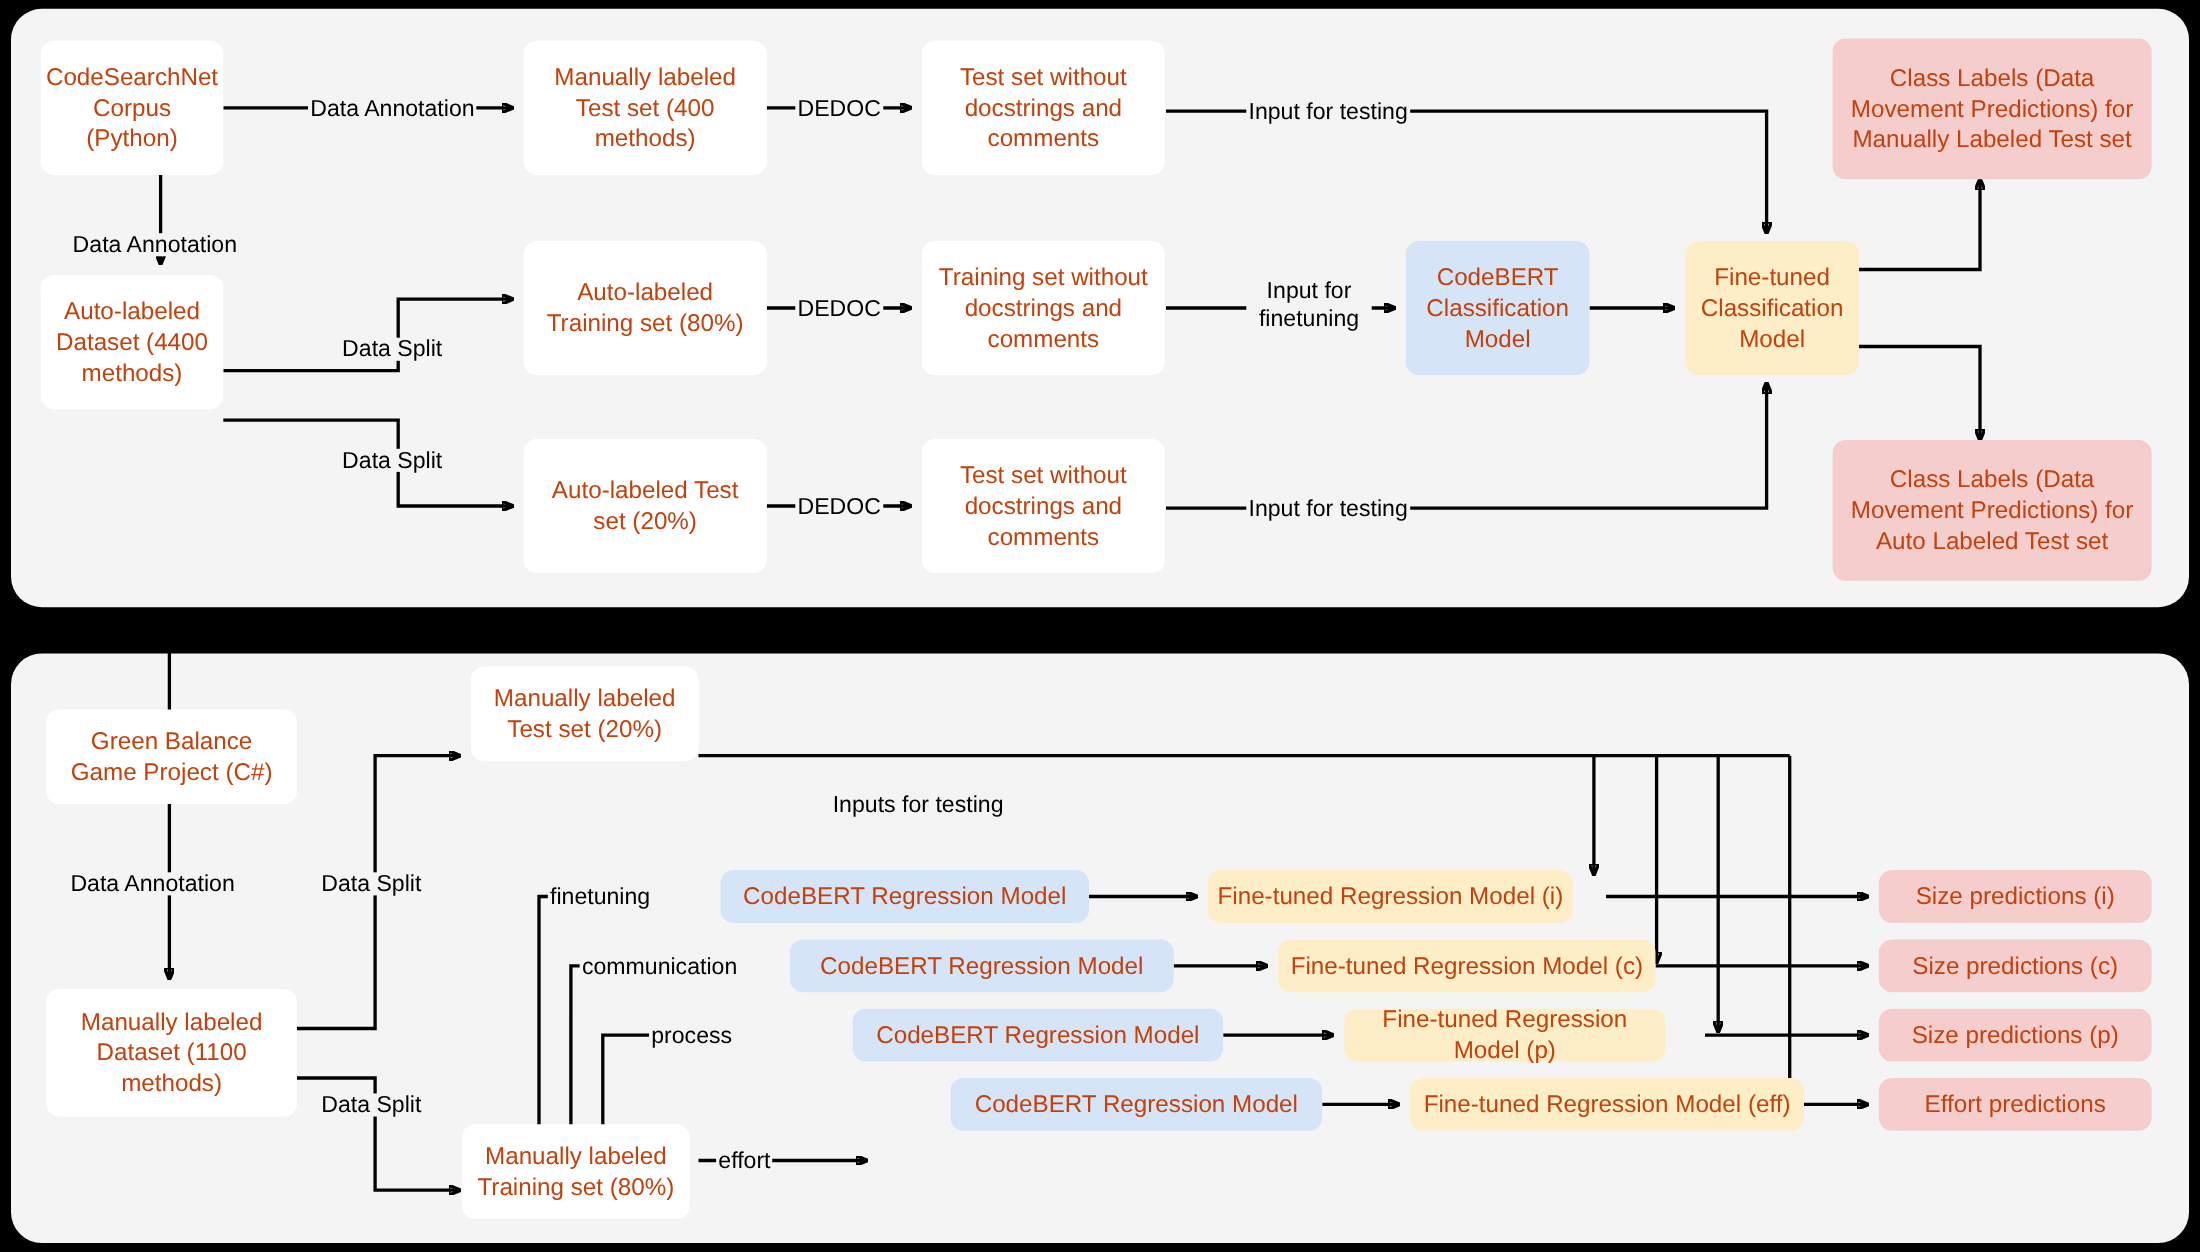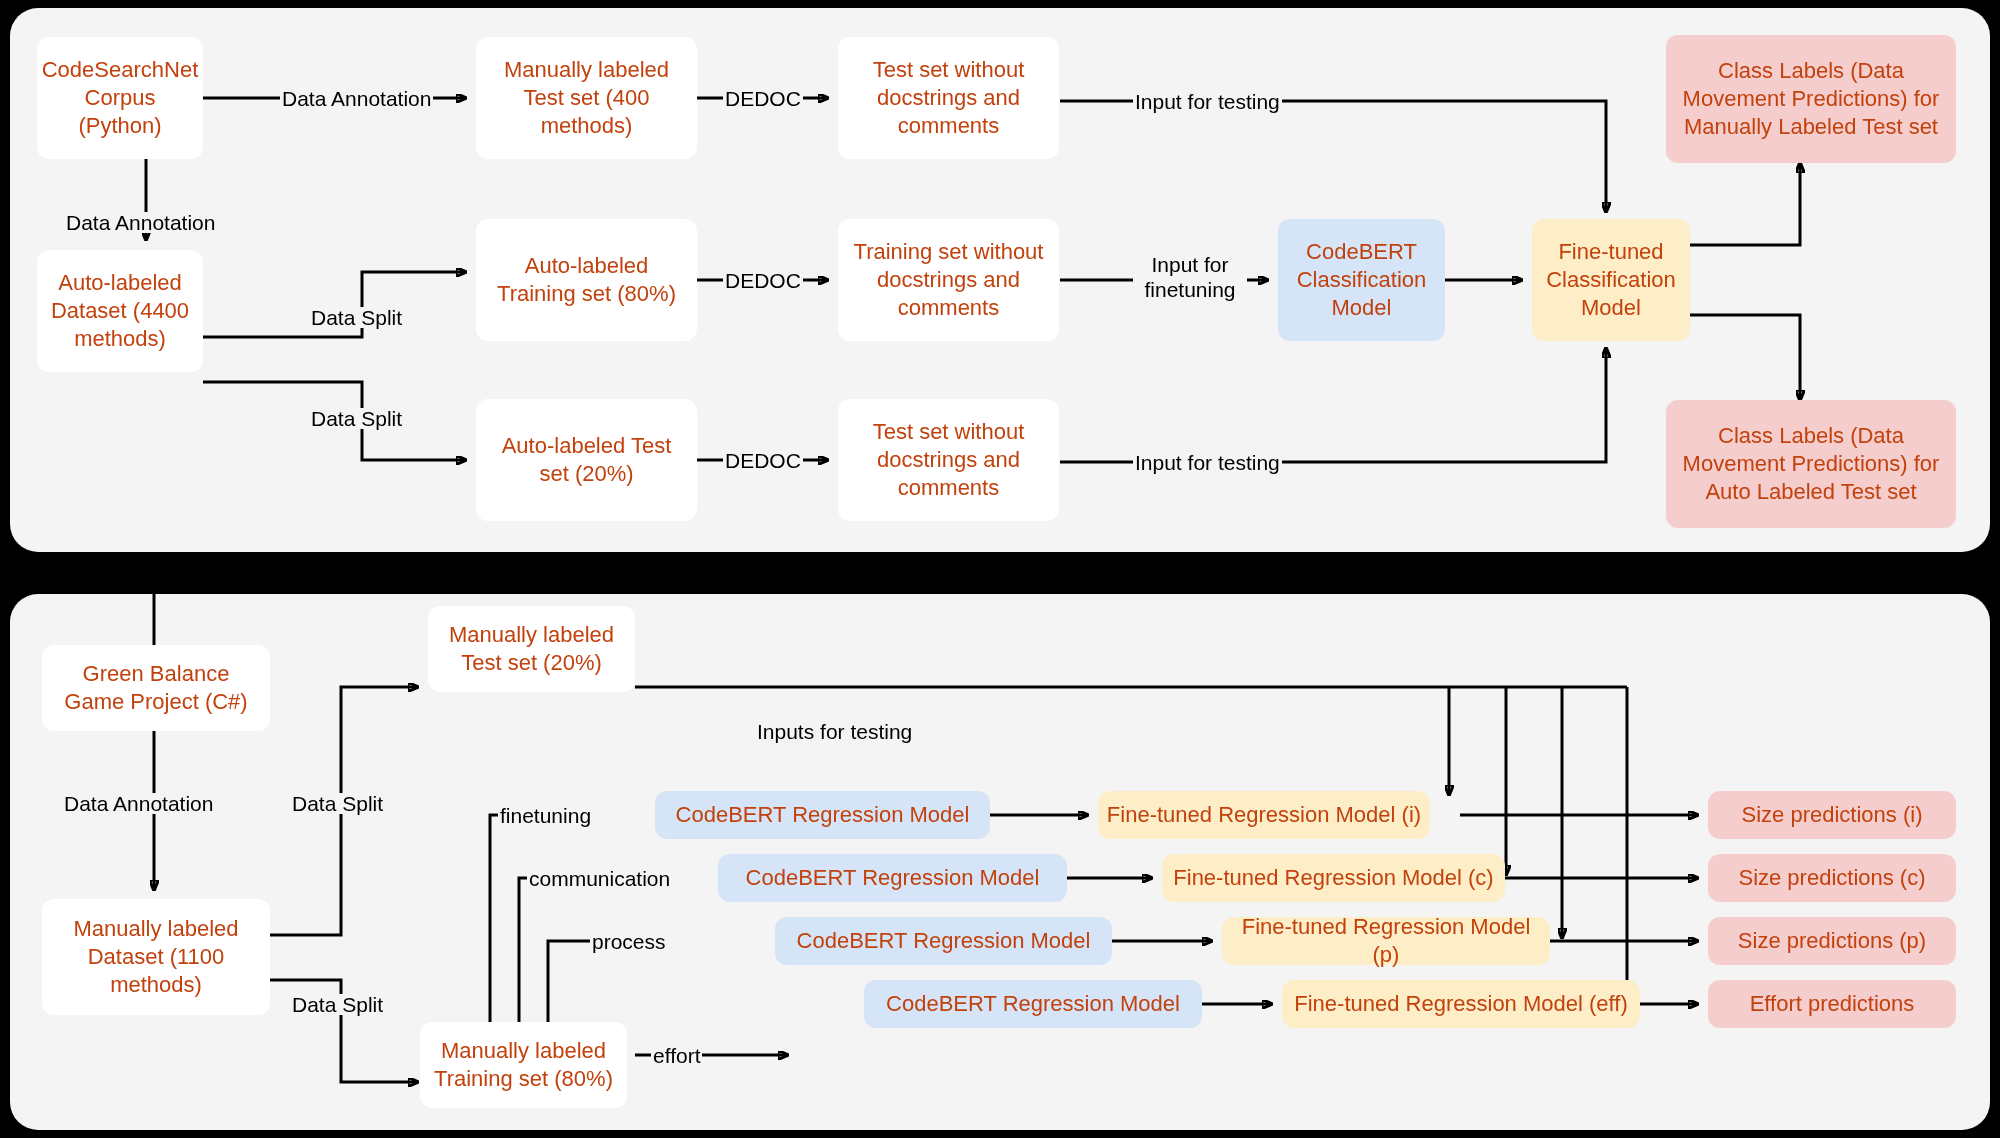--- a/index.html
+++ b/index.html
@@ -200,21 +200,21 @@
   <div class="node n-blue" style="left:864px;top:980px;width:338px;height:48px;">
     <span>CodeBERT Regression Model</span>
   </div>
 
   <div class="node n-yellow" style="left:1098px;top:791px;width:332px;height:48px;">
     <span>Fine-tuned Regression Model (i)</span>
   </div>
   <div class="node n-yellow" style="left:1162px;top:854px;width:343px;height:48px;">
     <span>Fine-tuned Regression Model (c)</span>
   </div>
-  <div class="node n-yellow" style="left:1222px;top:917px;width:328px;height:48px;">
+  <div class="node n-yellow" style="left:1222px;top:917px;width:292px;height:48px;">
     <span>Fine-tuned Regression Model (p)</span>
   </div>
   <div class="node n-yellow" style="left:1282px;top:980px;width:358px;height:48px;">
     <span>Fine-tuned Regression Model (eff)</span>
   </div>
 
   <div class="node n-pink" style="left:1708px;top:791px;width:248px;height:48px;">
     <span>Size predictions (i)</span>
   </div>
   <div class="node n-pink" style="left:1708px;top:854px;width:248px;height:48px;">

